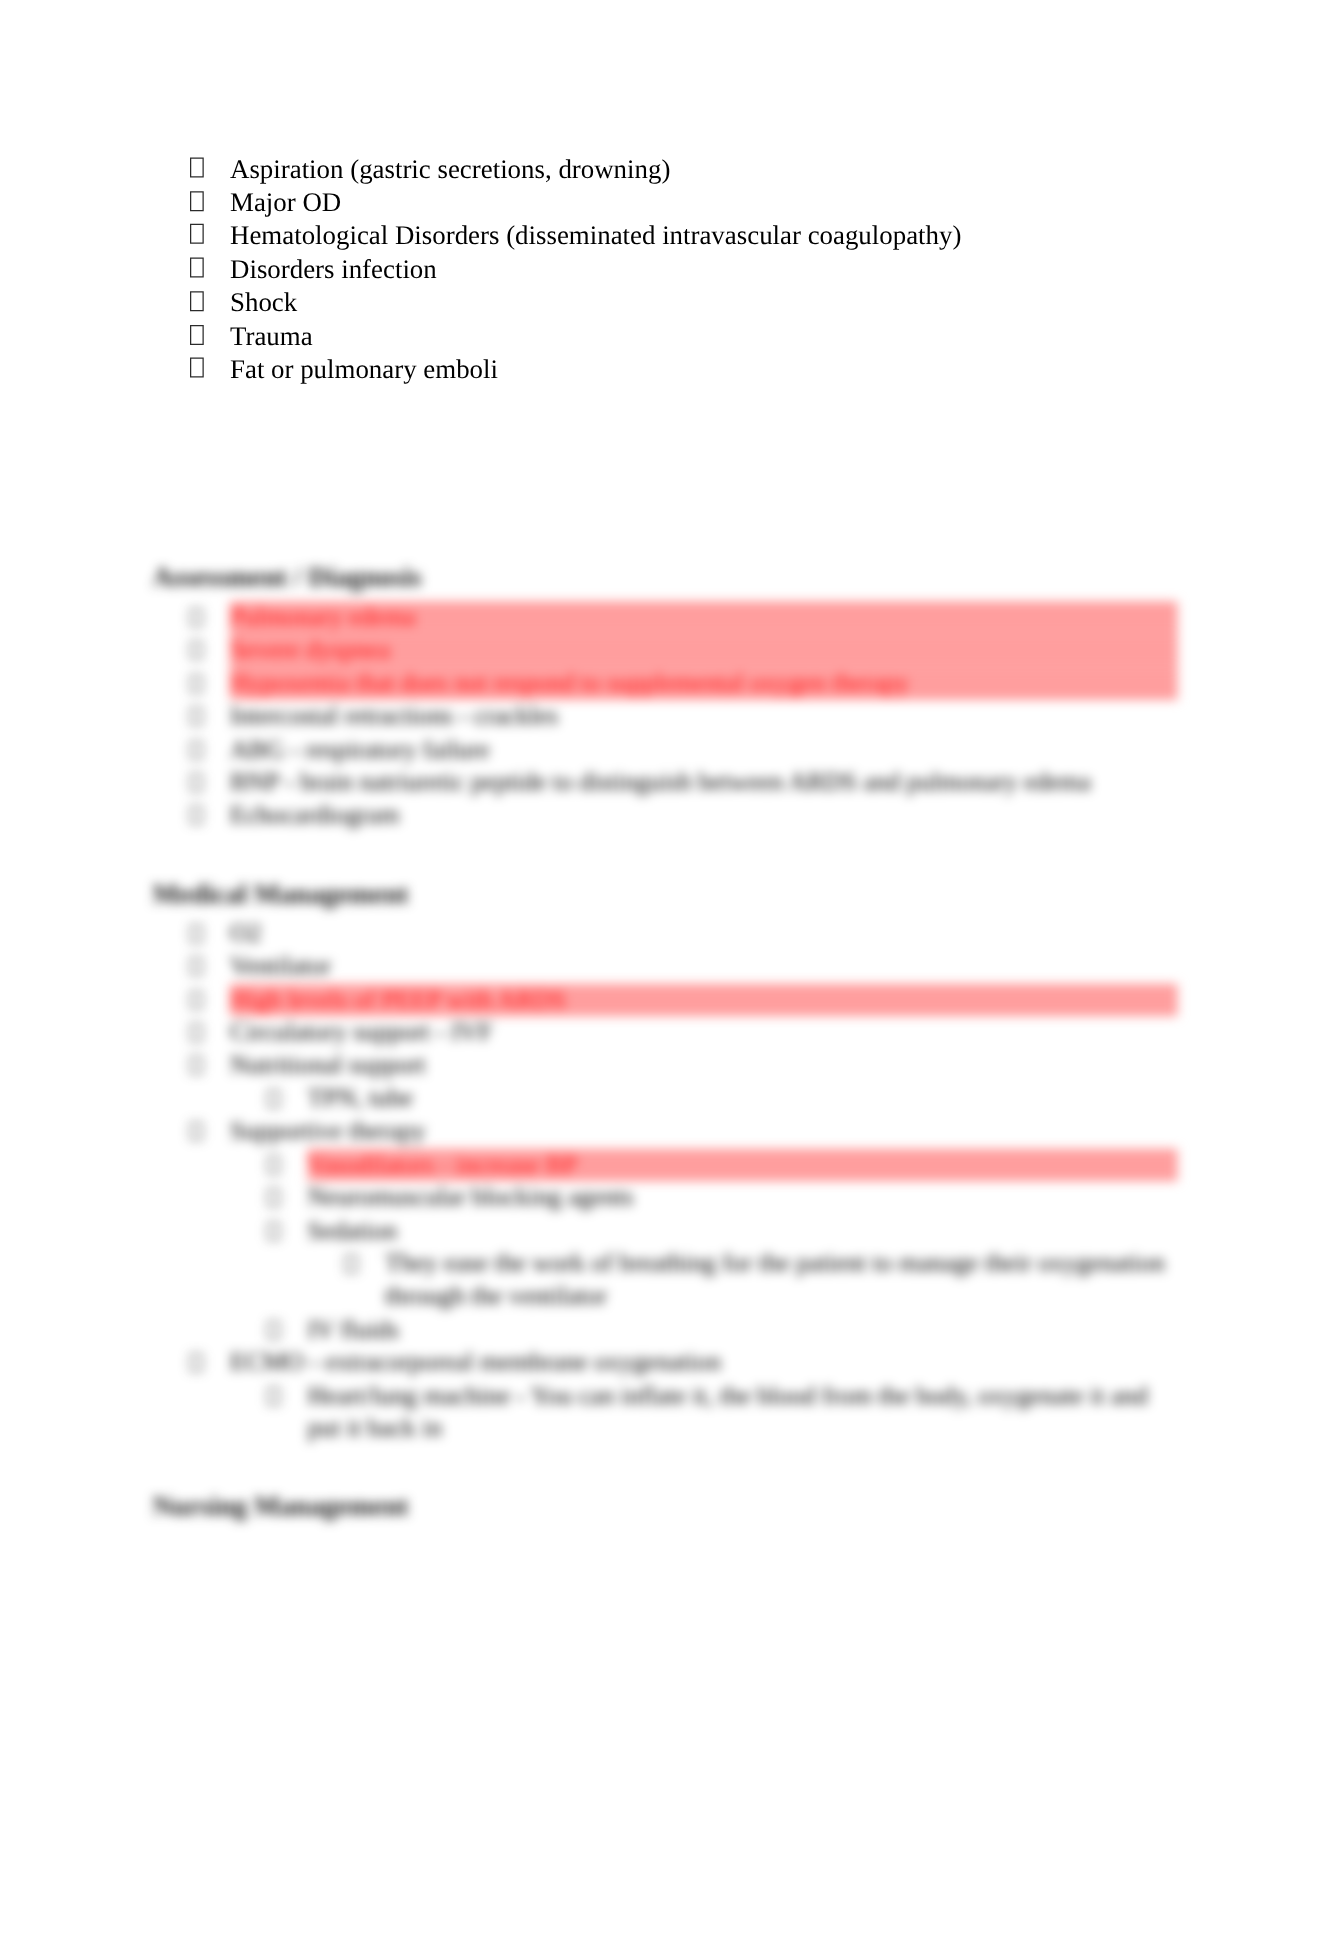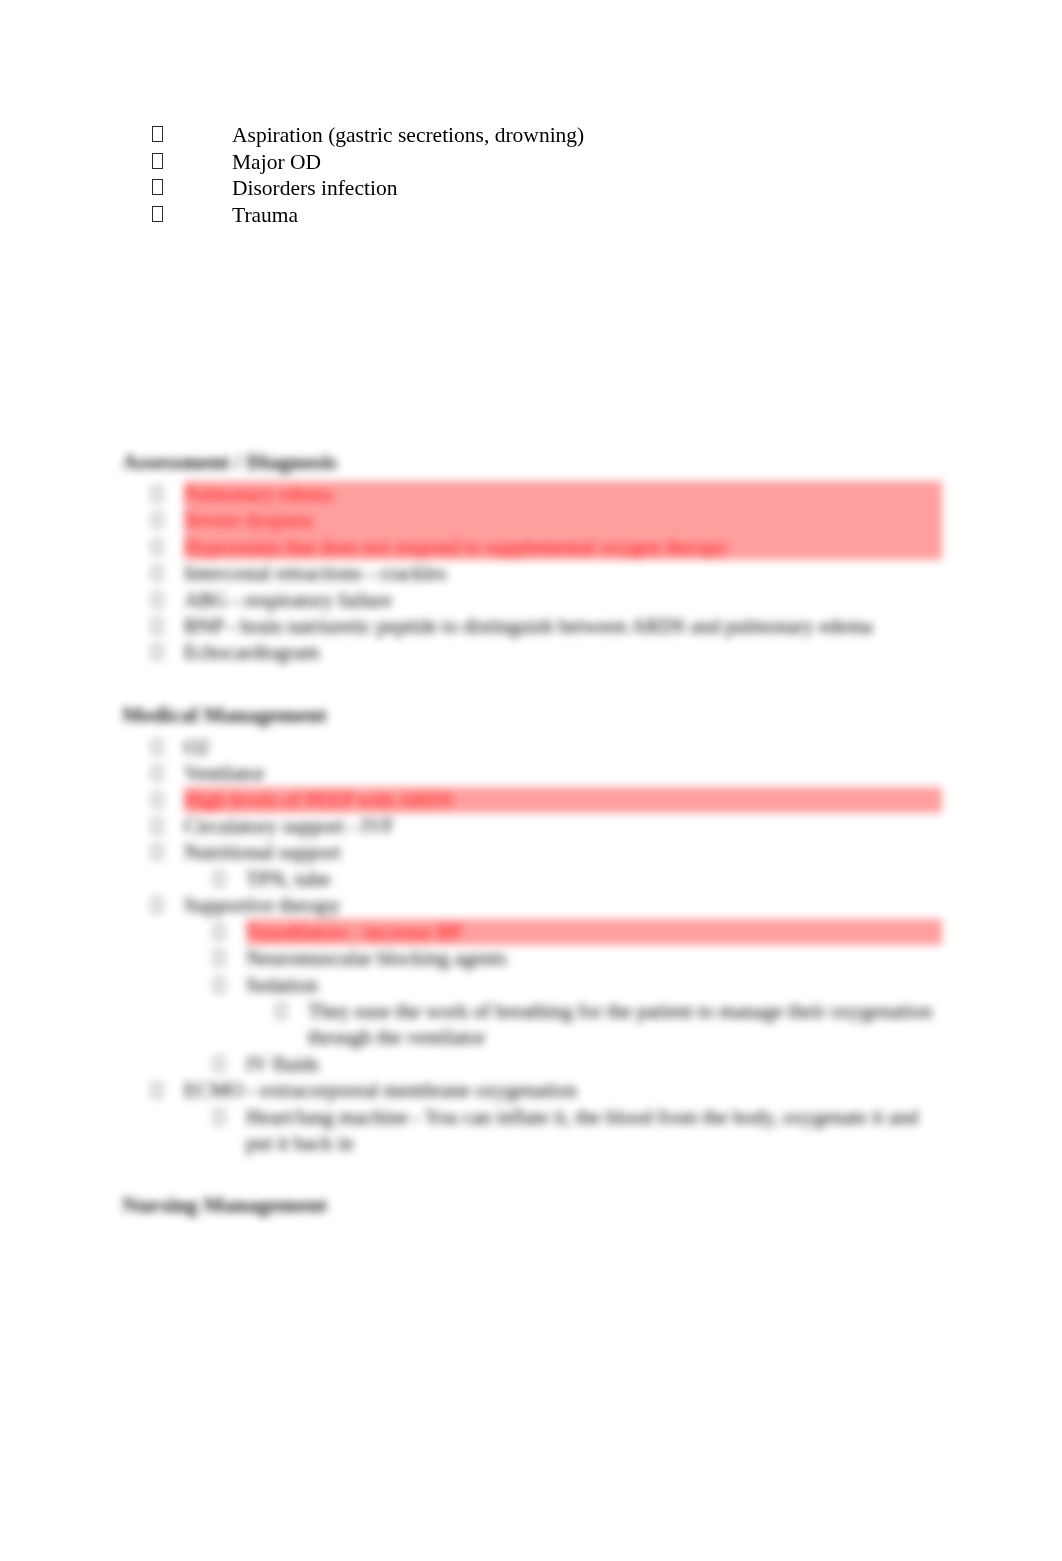--- a/index.html
+++ b/index.html
@@ -64,21 +64,20 @@
 
   
   .top-block {
     position: absolute;
     top: 122px;
     left: 152px;
     width: 800px;
   }
   .top-block .li {
     margin-bottom: 0.5px;
-    gap: 48px;
   }
 
   
   .blur-block {
     position: absolute;
     top: 447px;
     left: 0px;
     width: 1062px;
     filter: blur(4.1px);
     -webkit-filter: blur(4.1px);
@@ -117,25 +116,37 @@
     <li class="li">
       <span class="bullet"><span class="tofu"></span></span>
       <span class="txt">Aspiration (gastric secretions, drowning)</span>
     </li>
     <li class="li">
       <span class="bullet"><span class="tofu"></span></span>
       <span class="txt">Major OD</span>
     </li>
     <li class="li">
       <span class="bullet"><span class="tofu"></span></span>
+      <span class="txt">Hematological Disorders (disseminated intravascular coagulopathy)</span>
+    </li>
+    <li class="li">
+      <span class="bullet"><span class="tofu"></span></span>
       <span class="txt">Disorders infection</span>
     </li>
     <li class="li">
       <span class="bullet"><span class="tofu"></span></span>
+      <span class="txt">Shock</span>
+    </li>
+    <li class="li">
+      <span class="bullet"><span class="tofu"></span></span>
       <span class="txt">Trauma</span>
+    </li>
+    <li class="li">
+      <span class="bullet"><span class="tofu"></span></span>
+      <span class="txt">Fat or pulmonary emboli</span>
     </li>
   </ul>
 
   <div class="blur-block">
 
     <div class="heading">Assessment / Diagnosis</div>
     <ul class="list sec-list">
       <li class="li ind1">
         <span class="bullet"><span class="tofu sm"></span></span>
         <span class="txt hl">Pulmonary edema</span>

